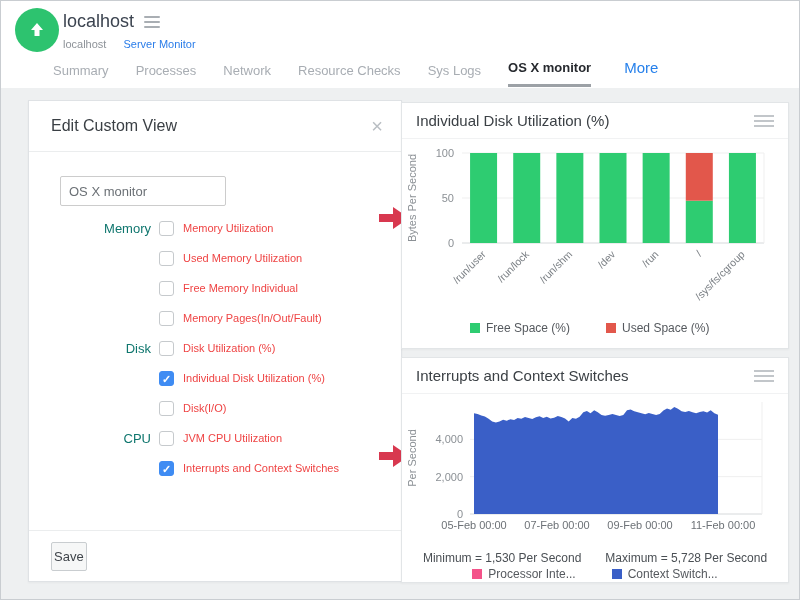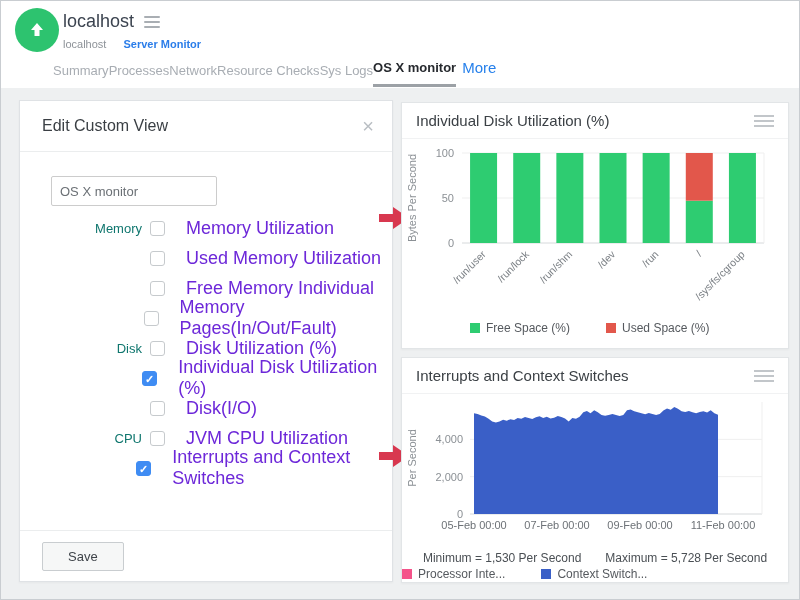--- a/index.html
+++ b/index.html
@@ -6,60 +6,60 @@
   .screen{position:relative;width:798px;height:598px;border:1px solid #c9cdd1;background:#eef0f1;overflow:hidden;}
 
   
   .app-header{position:absolute;top:0;left:0;right:0;height:87px;background:#fff;border-bottom:1px solid #8b5cf6;}
   .logo-circle{position:absolute;left:14px;top:7px;width:44px;height:44px;border-radius:50%;background:#2dc36f;display:flex;align-items:center;justify-content:center;}
   .title-row{position:absolute;left:62px;top:10px;display:flex;align-items:center;gap:10px;}
   .app-title{font-size:18px;color:#3c4450;}
   .menu-glyph{display:inline-block;width:16px;}
   .menu-glyph i{display:block;height:2px;background:#a9aeb3;margin:3px 0;border-radius:1px;}
   .breadcrumb{position:absolute;left:62px;top:37px;font-size:11px;color:#8d9298;}
-  .breadcrumb .bc-link{color:#2b7de9;margin-left:14px;cursor:pointer;font-weight:bold;}
-  .tabs{position:absolute;left:52px;top:58px;display:flex;align-items:flex-end;font-size:13px;color:#a8adb3;}
+  .breadcrumb .bc-link{color:#2b7de9;margin-left:14px;cursor:pointer;}
+  .tabs{position:absolute;left:52px;top:58px;display:flex;align-items:flex-end;gap:27px;font-size:13px;color:#a8adb3;}
   .tab{padding-bottom:9px;cursor:pointer;white-space:nowrap;}
   .tab.active{color:#26292e;font-weight:bold;border-bottom:3px solid #9ca1a6;}
   .tab-more{color:#2680eb;font-size:15px;padding-bottom:11px;margin-left:6px;cursor:pointer;}
 
   
   .main{position:absolute;top:87px;left:0;right:0;bottom:0;background:#eef0f1;}
 
   
-  .edit-panel{position:absolute;left:18px;top:12px;width:372px;height:480px;background:#fff;border:1px solid #dfe2e5;box-shadow:0 1px 2px rgba(0,0,0,.04);}
+  .edit-panel{position:absolute;left:27px;top:12px;width:372px;height:480px;background:#fff;border:1px solid #dfe2e5;box-shadow:0 1px 2px rgba(0,0,0,.04);}
   .panel-header{height:50px;border-bottom:1px solid #ebedee;display:flex;align-items:center;justify-content:space-between;padding:0 18px 0 22px;}
   .panel-title{font-size:16px;color:#3a3f44;}
   .close-x{font-size:20px;color:#b9bec3;cursor:pointer;line-height:1;}
   .dn-row{display:flex;align-items:center;margin-top:24px;padding-left:22px;}
   .dn-label{width:136px;text-align:right;font-size:13px;color:#e2574b;}
   .dn-input{margin-left:9px;width:148px;height:28px;border:1px solid #ccc;border-radius:2px;padding:0 8px;font-size:13px;color:#6b7075;font-family:"Liberation Sans",sans-serif;}
   .cb-rows{position:absolute;top:112px;left:0;right:0;}
   .cb-row{display:flex;align-items:center;height:30px;padding-left:22px;}
   .grp-label{width:100px;text-align:right;font-size:13px;color:#0f766e;}
   .cb-box{width:15px;height:15px;margin-left:8px;border:1px solid #c6cacd;border-radius:3px;background:#fff;box-sizing:border-box;flex:none;cursor:pointer;}
   .cb-box.checked{background:#3f8cf3;border-color:#3f8cf3;color:#fff;font-size:11px;line-height:14px;text-align:center;font-weight:bold;}
-  .cb-label{margin-left:21px;font-size:18px;color:#6d28d9;}
+  .cb-label{margin-left:9px;font-size:11px;color:#ef4444;}
   .panel-footer{position:absolute;left:0;right:0;bottom:0;height:50px;border-top:1px solid #ebedee;}
-  .save-btn{margin:11px 0 0 22px;padding:6px 25px;background:#f6f7f7;border:1px solid #c9cdd0;border-radius:2px;font-size:13px;color:#3f444a;cursor:pointer;font-family:"Liberation Sans",sans-serif;}
+  .save-btn{margin:11px 0 0 22px;padding:6px 2px;background:#f6f7f7;border:1px solid #c9cdd0;border-radius:2px;font-size:13px;color:#3f444a;cursor:pointer;font-family:"Liberation Sans",sans-serif;}
 
   
   .arrow{position:absolute;width:30px;height:22px;}
   .arrow svg{display:block;}
 
   
   .card{position:absolute;left:400px;width:386px;background:#fff;border:1px solid #e2e5e7;box-shadow:0 1px 2px rgba(0,0,0,.04);}
   .card-1{top:14px;height:245px;}
   .card-2{top:269px;height:224px;}
   .card-header{height:35px;display:flex;align-items:center;justify-content:space-between;padding:0 14px;border-bottom:1px solid #f1f2f3;}
   .card-title{font-size:15px;color:#3b4045;}
   .card-menu{width:20px;cursor:pointer;}
   .card-menu i{display:block;height:2px;background:#c2c6ca;margin:3px 0;}
   .legend-row{display:flex;align-items:center;gap:36px;font-size:12px;color:#55595e;padding-left:68px;margin-top:2px;}
-  .legend-row.centered{padding-left:0;}
+  .legend-row.centered{justify-content:center;padding-left:0;}
   .legend-item{display:flex;align-items:center;gap:6px;}
   .legend-sq{width:10px;height:10px;flex:none;}
   .minmax-row{display:flex;justify-content:center;gap:24px;font-size:12px;color:#4a4f54;margin-top:3px;}
 </style>
 </head>
 <body>
 
 <div class="screen">
 
   <div class="app-header">

